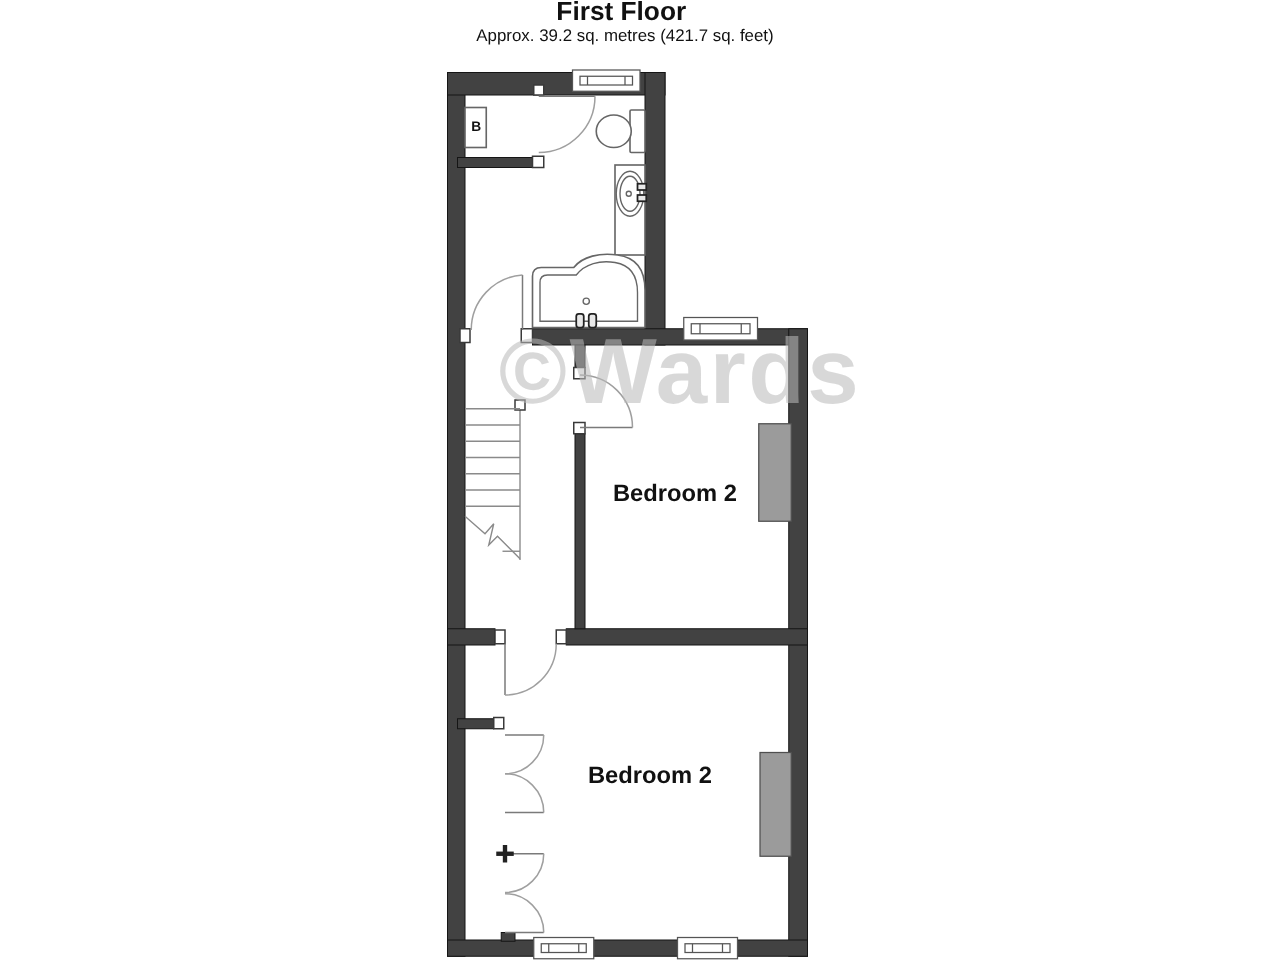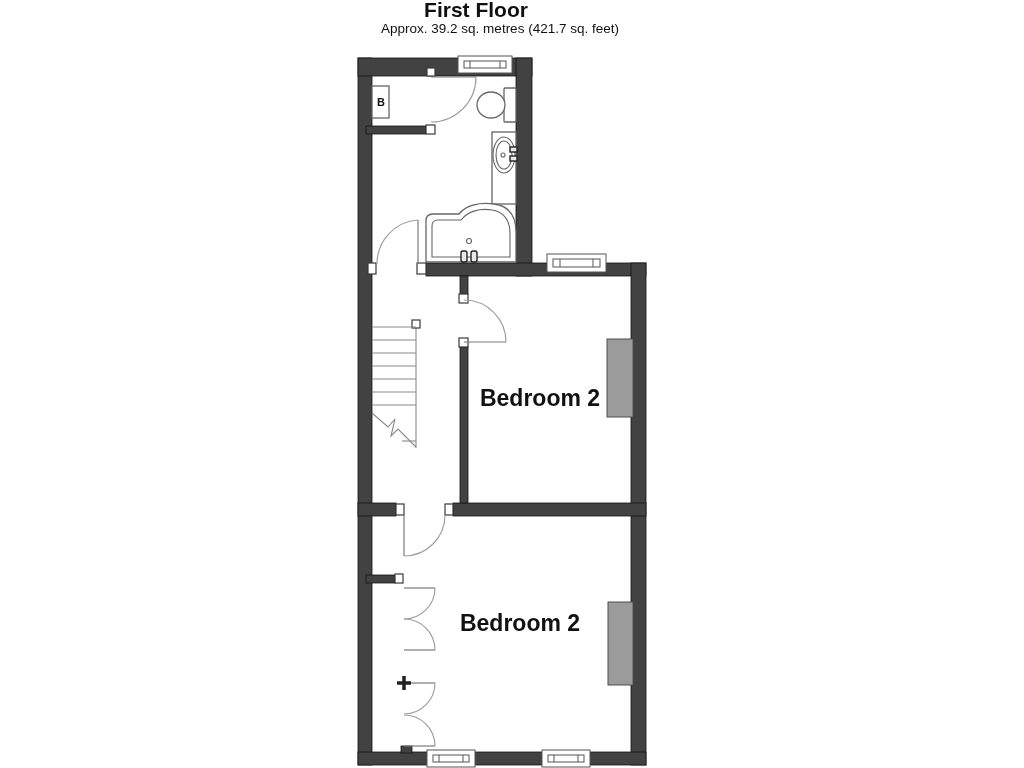--- a/index.html
+++ b/index.html
@@ -2,21 +2,21 @@
 <html style="--wall: #424242; --line: #666666; --arc: #9f9f9f; --chimney: #9b9b9b; --text: #111111; --watermark: #bababa;"><head>
 <meta charset="utf-8">
 <style>
   html,body{margin:0;padding:0;background:#fff;}
   #stage{position:relative;width:1024px;height:768px;background:#fff;overflow:hidden;
          font-family:"Liberation Sans","DejaVu Sans",sans-serif;}
   #plan-svg{position:absolute;left:0;top:0;}
   .txt{position:absolute;color:var(--text);white-space:nowrap;}
   .title{font-size:21px;font-weight:bold;line-height:20px;transform:translateX(-50%);}
   .subtitle{font-size:13.5px;line-height:15px;transform:translateX(-50%);}
-  .room-label{font-size:23px;font-weight:bold;transform:translateX(-50%);}
+  .room-label{font-size:19px;font-weight:bold;transform:translateX(-50%);}
   .boiler-label{font-size:11px;font-weight:bold;transform:translate(-50%,-50%);}
   .watermark{font-size:74px;font-weight:bold;letter-spacing:2px;
              color:var(--watermark);opacity:0.55;z-index:5;}
   
   .wall{fill:var(--wall);stroke:#151515;stroke-width:0.8;}
   .fix{fill:#ffffff;stroke:var(--line);stroke-width:1.3;}
   .fixthin{fill:none;stroke:var(--line);stroke-width:1.1;}
   .arc{fill:none;stroke:var(--arc);stroke-width:1.2;}
   .leaf{stroke:#7a7a7a;stroke-width:1.2;fill:none;}
   .jamb{fill:#ffffff;stroke:#3a3a3a;stroke-width:1.2;}
@@ -156,23 +156,24 @@
       <path class="fixthin" d="M432,257 L432,226 Q432,220 438,220 L461,220 C468,211 480,208 492,210 C504,212 510,220 510,234 L510,257 Z"></path>
       <circle class="fixthin" cx="469" cy="241" r="2.5"></circle>
       <rect class="tap" x="461" y="251" width="6" height="11" rx="2"></rect>
       <rect class="tap" x="471" y="251" width="6" height="11" rx="2"></rect>
     </g>
 
     <rect class="chimney" x="607" y="339" width="26" height="78"></rect>
     <rect class="chimney" x="608" y="602" width="25" height="83"></rect>
   </svg>
 
-  <div class="txt title" style="left:476px;top:0px;">First Floor</div>
+  <div class="txt title" style="left:497px;top:0px;">First Floor</div>
 
   <div class="txt subtitle" style="left:500px;top:21px;text-align:right;">Approx. 39.2 sq. metres (421.7 sq. feet)</div>
 
   <div class="txt boiler-label" style="left:381px;top:102px;">B</div>
 
   <div class="txt room-label" style="left:540px;top:385px;">Bedroom 2</div>
 
   <div class="txt room-label" style="left:520px;top:610px;">Bedroom 2</div>
 
+  <div class="txt watermark" style="left:399px;top:254px;">©Wards</div>
 </div>
 
 </body></html>

